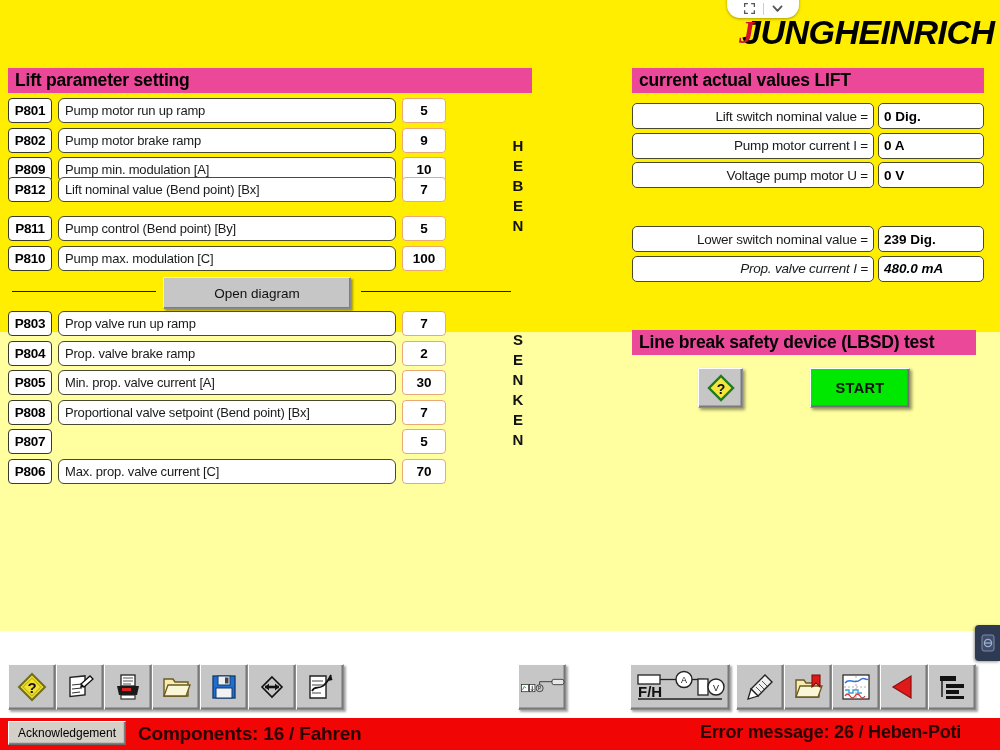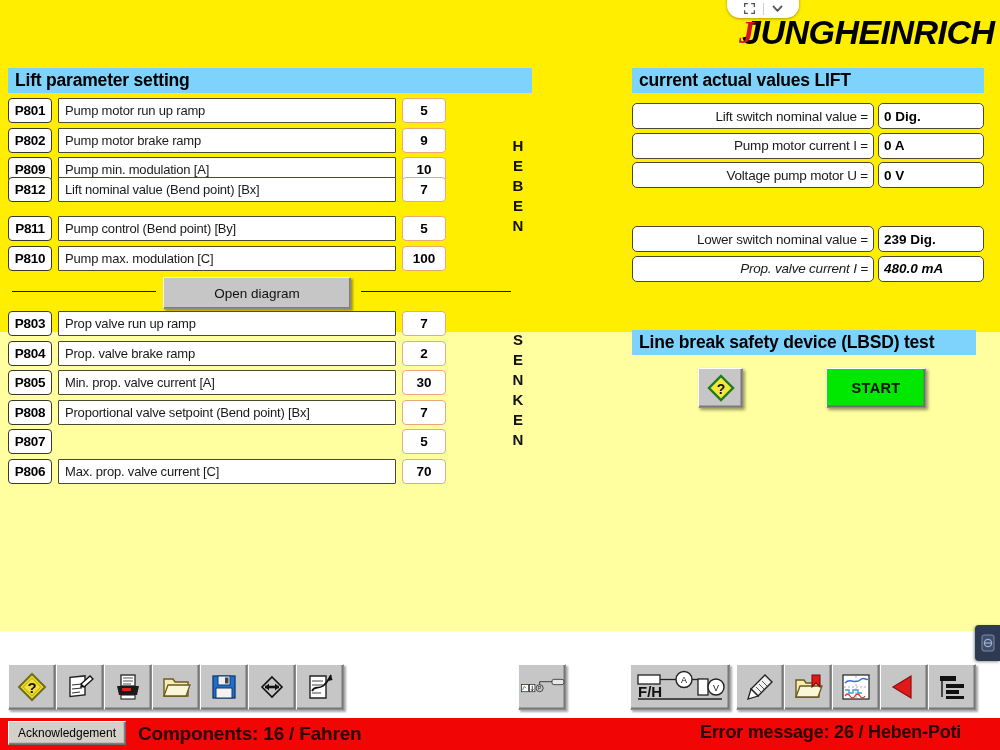--- a/index.html
+++ b/index.html
@@ -78,21 +78,21 @@
     z-index: 30;
   }
   .overlay-pill .sep {
     width: 1px; height: 12px; background: #cccccc;
   }
   .pill-ico { width: 13px; height: 13px; display:block; }
 
   
   .section-title {
     position: absolute;
-    background: #7dd3fc;
+    background: #ec4899;
     color: #000000;
     font-size: 17.5px;
     font-weight: bold;
     display: flex;
     align-items: center;
     padding-left: 7px;
     box-sizing: border-box;
     letter-spacing: -0.2px;
   }
   #title-lift  { left: 8px;   top: 68px;  width: 524px; height: 25px; }
@@ -117,21 +117,21 @@
     font-weight: bold;
     color: #000;
     display: flex; align-items: center; justify-content: center;
     letter-spacing: -0.3px;
   }
   .pdesc {
     position: absolute; left: 50px; top: 0;
     width: 338px; height: 25px;
     background: #ffffff;
     border: 1.2px solid #4a4a30;
-    border-radius: 1px;
+    border-radius: 6px;
     box-sizing: border-box;
     font-size: 13px;
     color: #1a1a1a;
     display: flex; align-items: center;
     padding-left: 6px;
     letter-spacing: -0.2px;
     overflow: hidden;
     white-space: nowrap;
   }
   .pval {
@@ -241,21 +241,20 @@
     background: #00e800;
     border: 1px solid #8d8d8d;
     border-top-color: #ffffff;
     border-left-color: #ffffff;
     box-shadow: inset -1.5px -1.5px 0 #6e6e6e, 2px 2px 3px rgba(0,0,0,0.4);
     box-sizing: border-box;
     display: flex; align-items: center; justify-content: center;
     font-size: 14.5px; font-weight: bold; color: #101010;
     cursor: pointer;
     letter-spacing: 0.3px;
-    margin-left: 16px;
   }
 
   
   .tbtn {
     position: absolute; top: 664px;
     width: 48px; height: 46px;
     background: #c6c6c6;
     border: 1px solid #8d8d8d;
     border-top-color: #fdfdfd;
     border-left-color: #fdfdfd;

